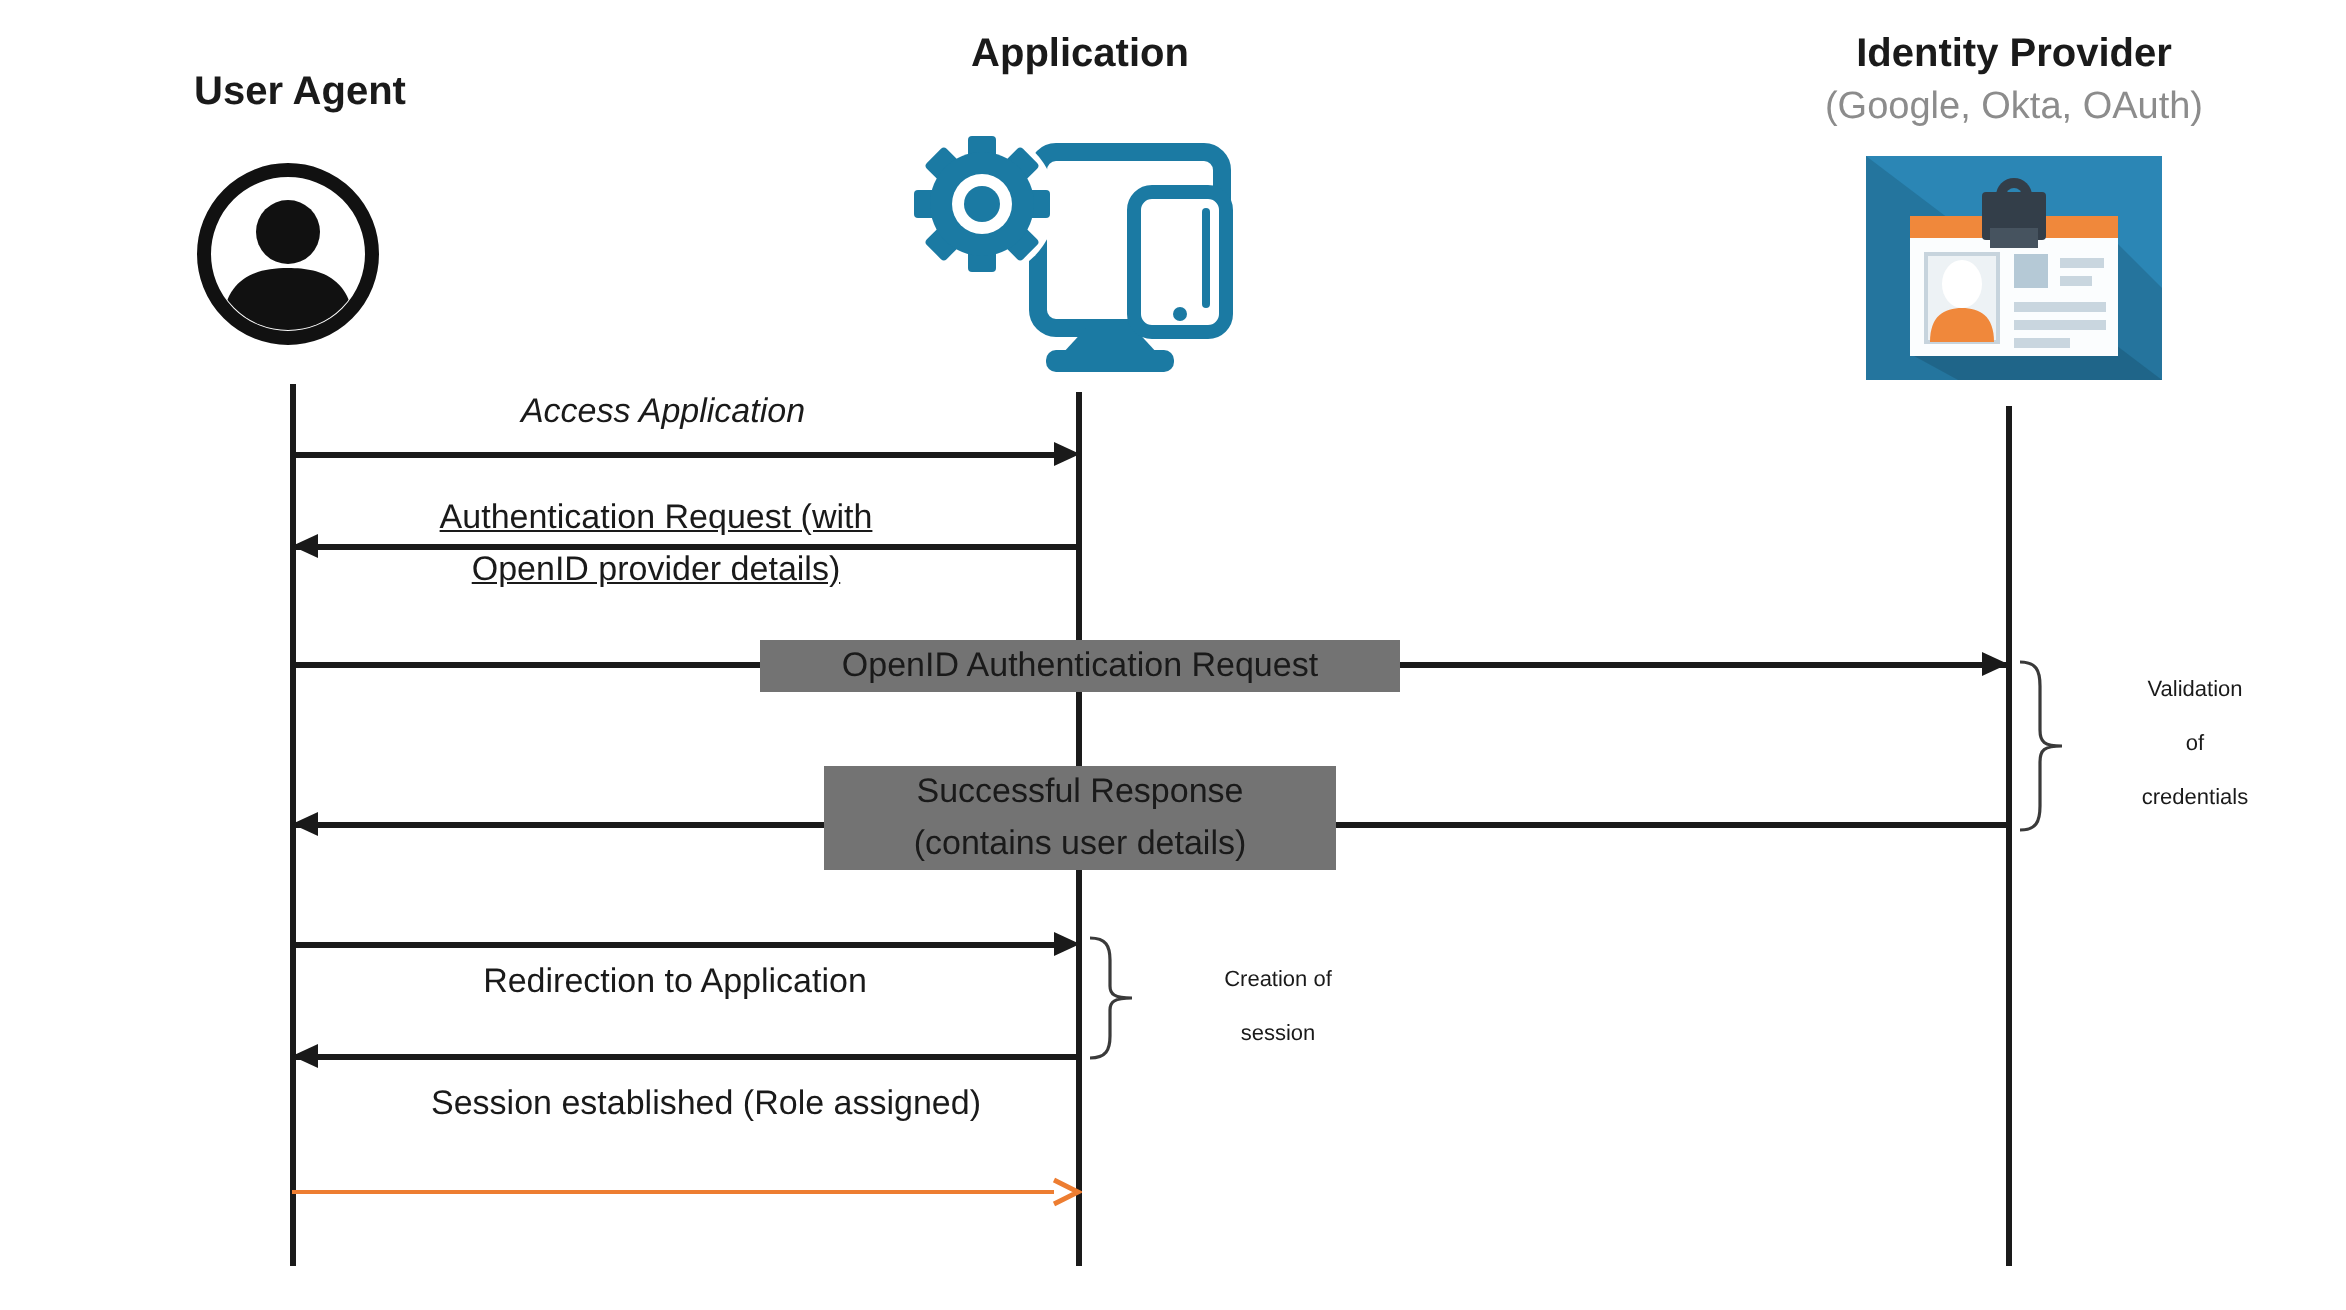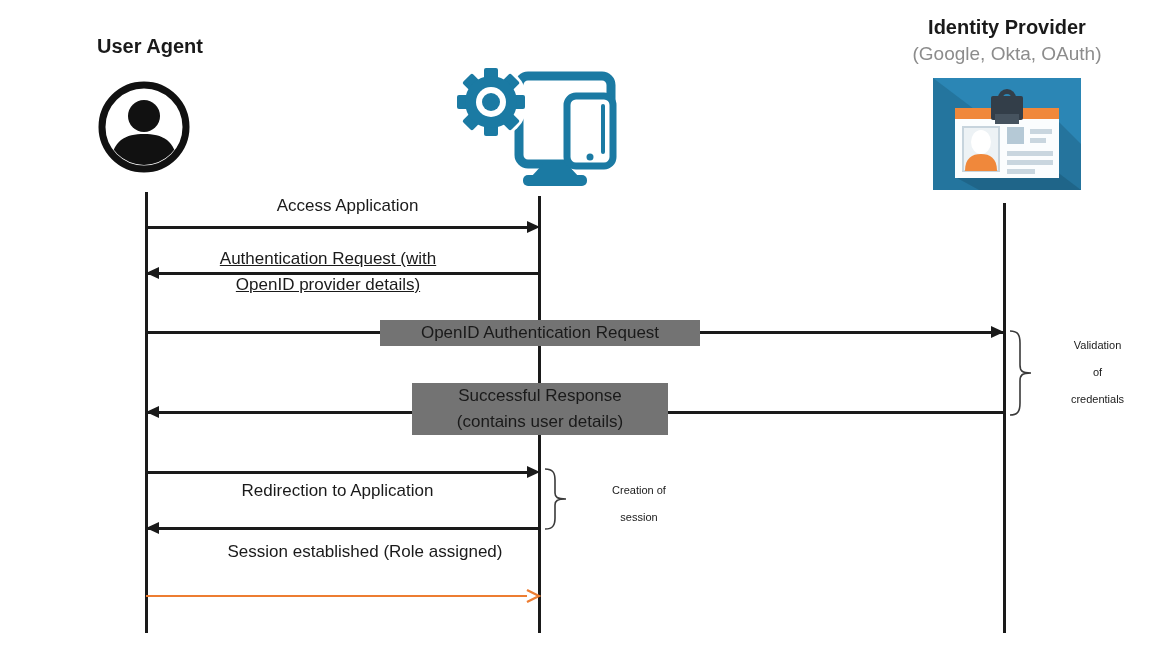--- a/index.html
+++ b/index.html
@@ -27,20 +27,21 @@
 
   .icon-box{position:absolute;}
   svg{display:block;}
 </style>
 </head>
 <body>
 
 <div class="canvas">
 
   <div class="actor-title" style="left:60px;top:35px;width:180px;">User Agent</div>
+  <div class="actor-title" style="left:450px;top:16px;width:180px;">Application</div>
   <div class="actor-title" style="left:897px;top:16px;width:220px;">Identity Provider</div>
   <div class="actor-subtitle" style="left:890px;top:43px;width:234px;">(Google, Okta, OAuth)</div>
 
   <div class="icon-box" style="left:97px;top:80px;">
     <svg width="94" height="94" viewBox="0 0 94 94">
       <defs>
           <clipPath id="uaclip">
             <circle cx="47" cy="47" r="38"></circle>
           </clipPath>
         </defs>
@@ -116,21 +117,21 @@
       <rect x="74" y="73" width="46" height="5" fill="#C9D6DF"></rect>
       <rect x="74" y="82" width="46" height="5" fill="#C9D6DF"></rect>
       <rect x="74" y="91" width="28" height="5" fill="#C9D6DF"></rect>
     </svg>
   </div>
 
   <div class="lifeline" style="left:145px;top:192px;height:441px;"></div>
   <div class="lifeline" style="left:538px;top:196px;height:437px;"></div>
   <div class="lifeline" style="left:1003px;top:203px;height:430px;"></div>
 
-  <div class="msg-label" style="left:156px;top:193px;width:383px;">Access Application</div>
+  <div class="msg-label" style="left:140px;top:193px;width:383px;font-style:italic;">Access Application</div>
   <div class="msg-line" style="left:146px;top:226px;width:383px;"></div>
   <div class="ah-right" style="left:527px;top:221px;"></div>
 
   <div class="msg-label" style="left:128px;top:246px;width:400px;text-decoration:underline;">
     <span>Authentication Request (with</span>
     <span>OpenID provider details)</span>
   </div>
   <div class="msg-line" style="left:146px;top:272px;width:394px;"></div>
   <div class="ah-left" style="left:146px;top:267px;"></div>
 
@@ -144,21 +145,21 @@
     <span>Successful Response</span>
     <span>(contains user details)</span>
   </div>
 
   <div class="msg-line" style="left:146px;top:471px;width:383px;"></div>
   <div class="ah-right" style="left:527px;top:466px;"></div>
   <div class="msg-label" style="left:146px;top:478px;width:383px;">Redirection to Application</div>
 
   <div class="msg-line" style="left:146px;top:527px;width:394px;"></div>
   <div class="ah-left" style="left:146px;top:522px;"></div>
-  <div class="msg-label" style="left:146px;top:539px;width:414px;margin-left:12px;">Session established (Role assigned)</div>
+  <div class="msg-label" style="left:146px;top:539px;width:414px;">Session established (Role assigned)</div>
 
   <div class="msg-line orange" style="left:146px;top:595px;width:381px;"></div>
   <div class="icon-box" style="left:523px;top:587px;">
     <svg width="18" height="18" viewBox="0 0 18 18">
       <path d="M4,3 L16,9 L4,15" fill="none" stroke="#ED7D31" stroke-width="2.4"></path>
     </svg>
   </div>
 
   <div class="icon-box" style="left:1007px;top:330px;">
     <svg width="26" height="88" viewBox="0 0 26 88">

